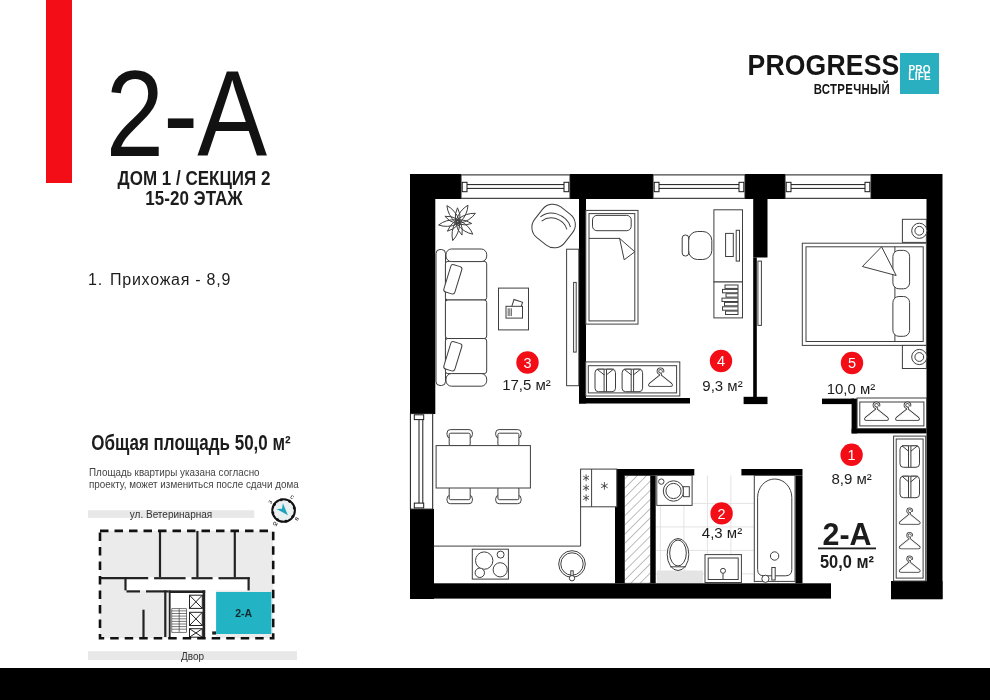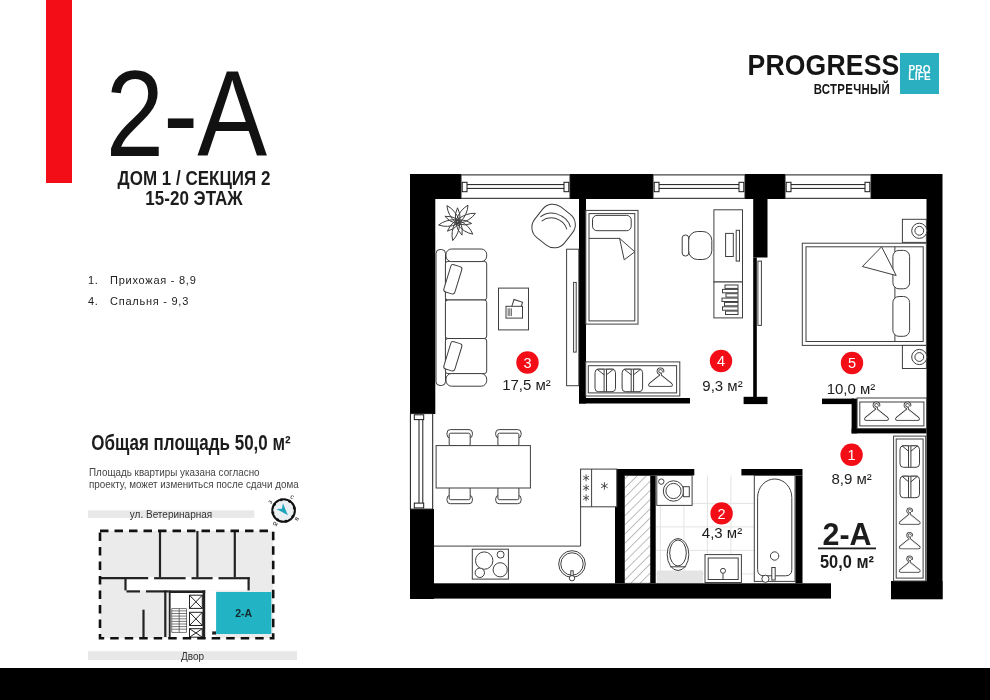--- a/index.html
+++ b/index.html
@@ -2,23 +2,22 @@
 <html><head><meta charset="utf-8"><style>
 * { margin:0; padding:0; box-sizing:border-box; }
 html,body { width:990px; height:700px; background:#fff; overflow:hidden;
   font-family:"Liberation Sans", sans-serif; }
 .abs { position:absolute; }
 </style></head>
 <body>
 <div class="abs" style="left:46px;top:0;width:25.5px;height:182.5px;background:#f30d17"></div>
 <div class="abs" style="left:-7px;top:52px;width:386px;text-align:center;font-size:123px;letter-spacing:-1px;color:#121212;line-height:1;transform:scaleX(0.852)">2-А</div>
 <div class="abs" style="left:1px;top:167.5px;width:386px;text-align:center;font-size:20px;font-weight:bold;color:#1c1c1c;line-height:20.9px;transform:scaleX(0.85)">ДОМ 1 / СЕКЦИЯ 2<br>15-20 ЭТАЖ</div>
-<div class="abs" style="left:88px;top:270px;font-size:11px;color:#1c1c1c;line-height:20.7px;letter-spacing:0.75px">
+<div class="abs" style="left:88px;top:270px;font-size:16px;color:#1c1c1c;line-height:20.7px;letter-spacing:0.75px">
 <div><span style="display:inline-block;width:22px">1.</span>Прихожая - 8,9</div>
-<div><span style="display:inline-block;width:22px">4.</span>Спальня - 9,3</div>
 </div>
 <div class="abs" style="left:-2px;top:430.5px;width:386px;text-align:center;font-size:21.5px;font-weight:bold;color:#1c1c1c;transform:scaleX(0.79)">Общая площадь 50,0 м²</div>
 <div class="abs" style="left:89px;top:467px;font-size:10.6px;line-height:11.6px;color:#454545;transform:scaleX(0.93);transform-origin:left top">Площадь квартиры указана согласно<br>проекту, может измениться после сдачи дома</div>
 <div class="abs" style="left:0;top:668px;width:990px;height:32px;background:#000"></div>
 <div class="abs" style="left:729px;top:50px;width:161px;text-align:right;font-size:30px;font-weight:bold;color:#151515;letter-spacing:0.2px;line-height:29px;transform:scaleX(0.885);transform-origin:right center">PROGRESS</div>
 <div class="abs" style="left:732px;top:80.5px;width:158px;text-align:right;font-size:14px;font-weight:bold;color:#151515;letter-spacing:0.4px;transform:scaleX(0.813);transform-origin:right center">ВСТРЕЧНЫЙ</div>
 <div class="abs" style="left:900px;top:53.3px;width:39.2px;height:41.2px;background:#2aafc0;color:#fff;font-size:10px;font-weight:bold;line-height:6.8px;text-align:center;padding-top:14px;letter-spacing:0.2px">PRO<br>LIFE</div>
 <svg class="abs" style="left:80px;top:492px" width="235" height="176" viewBox="80 492 235 176">
 <rect x="88" y="510.3" width="166.3" height="7.6" fill="#e8e8e8"></rect>
 <text x="171" y="517.6" text-anchor="middle" font-size="10" fill="#333" font-family="Liberation Sans, sans-serif">ул. Ветеринарная</text>

